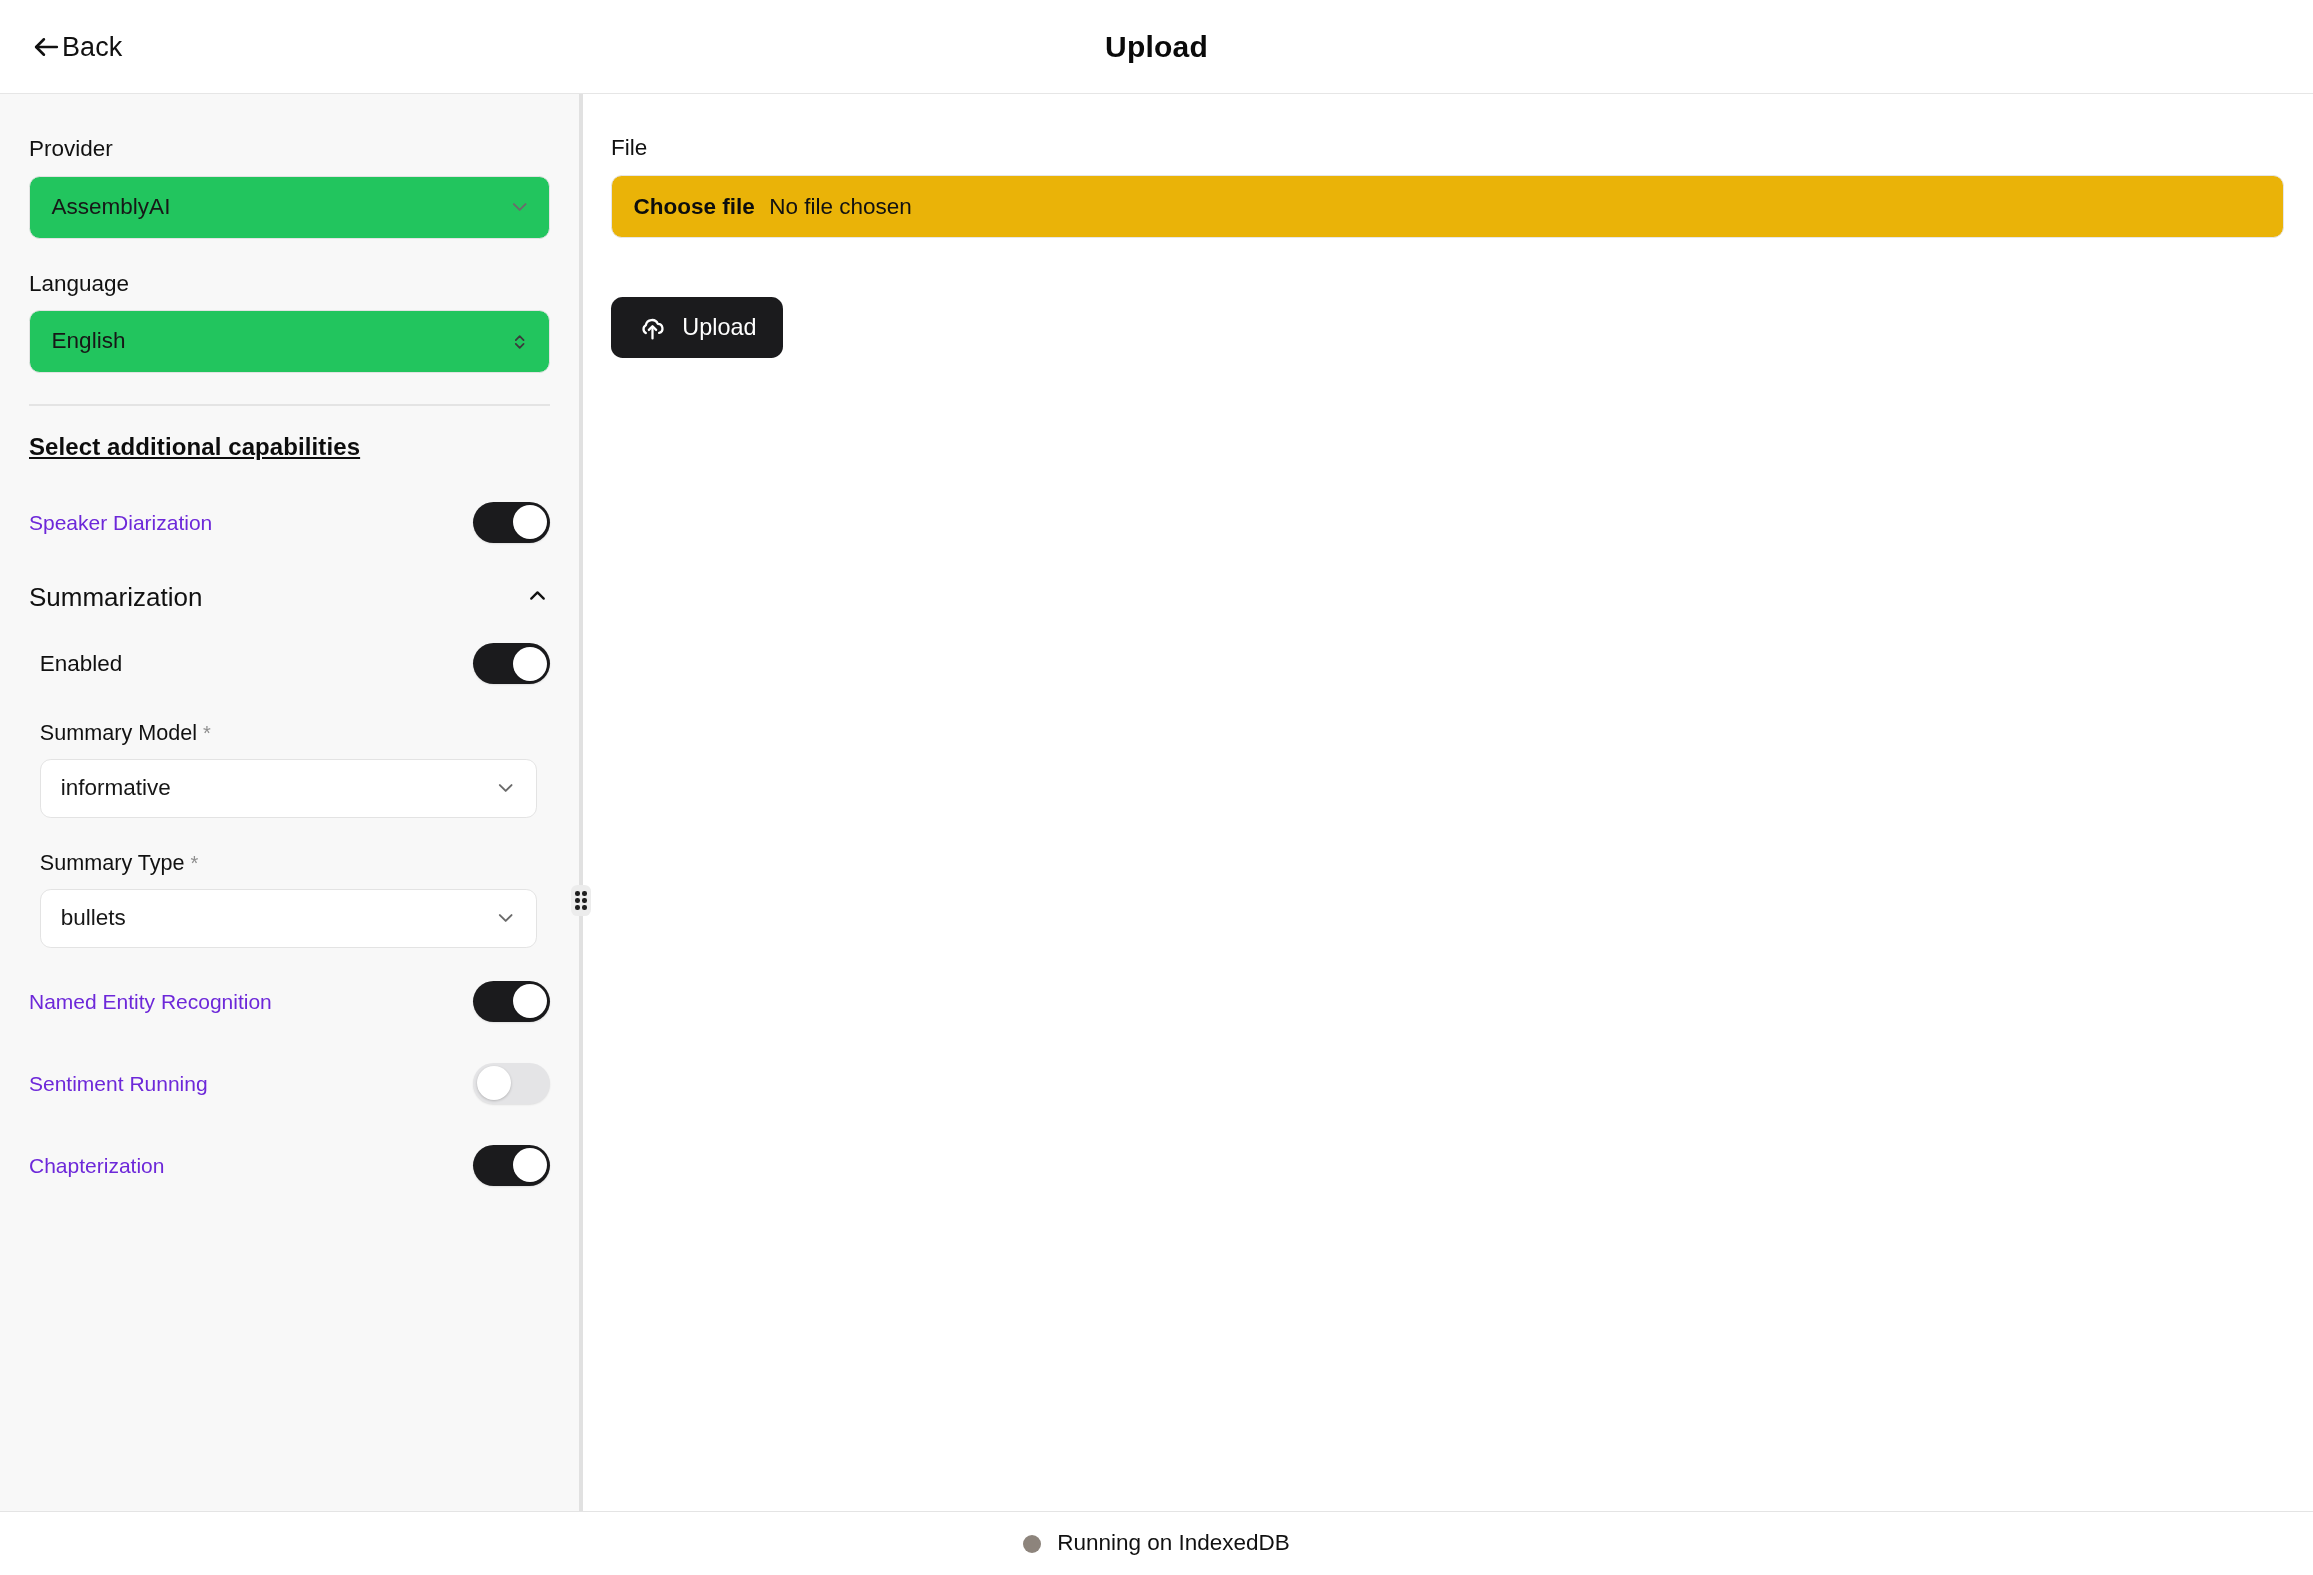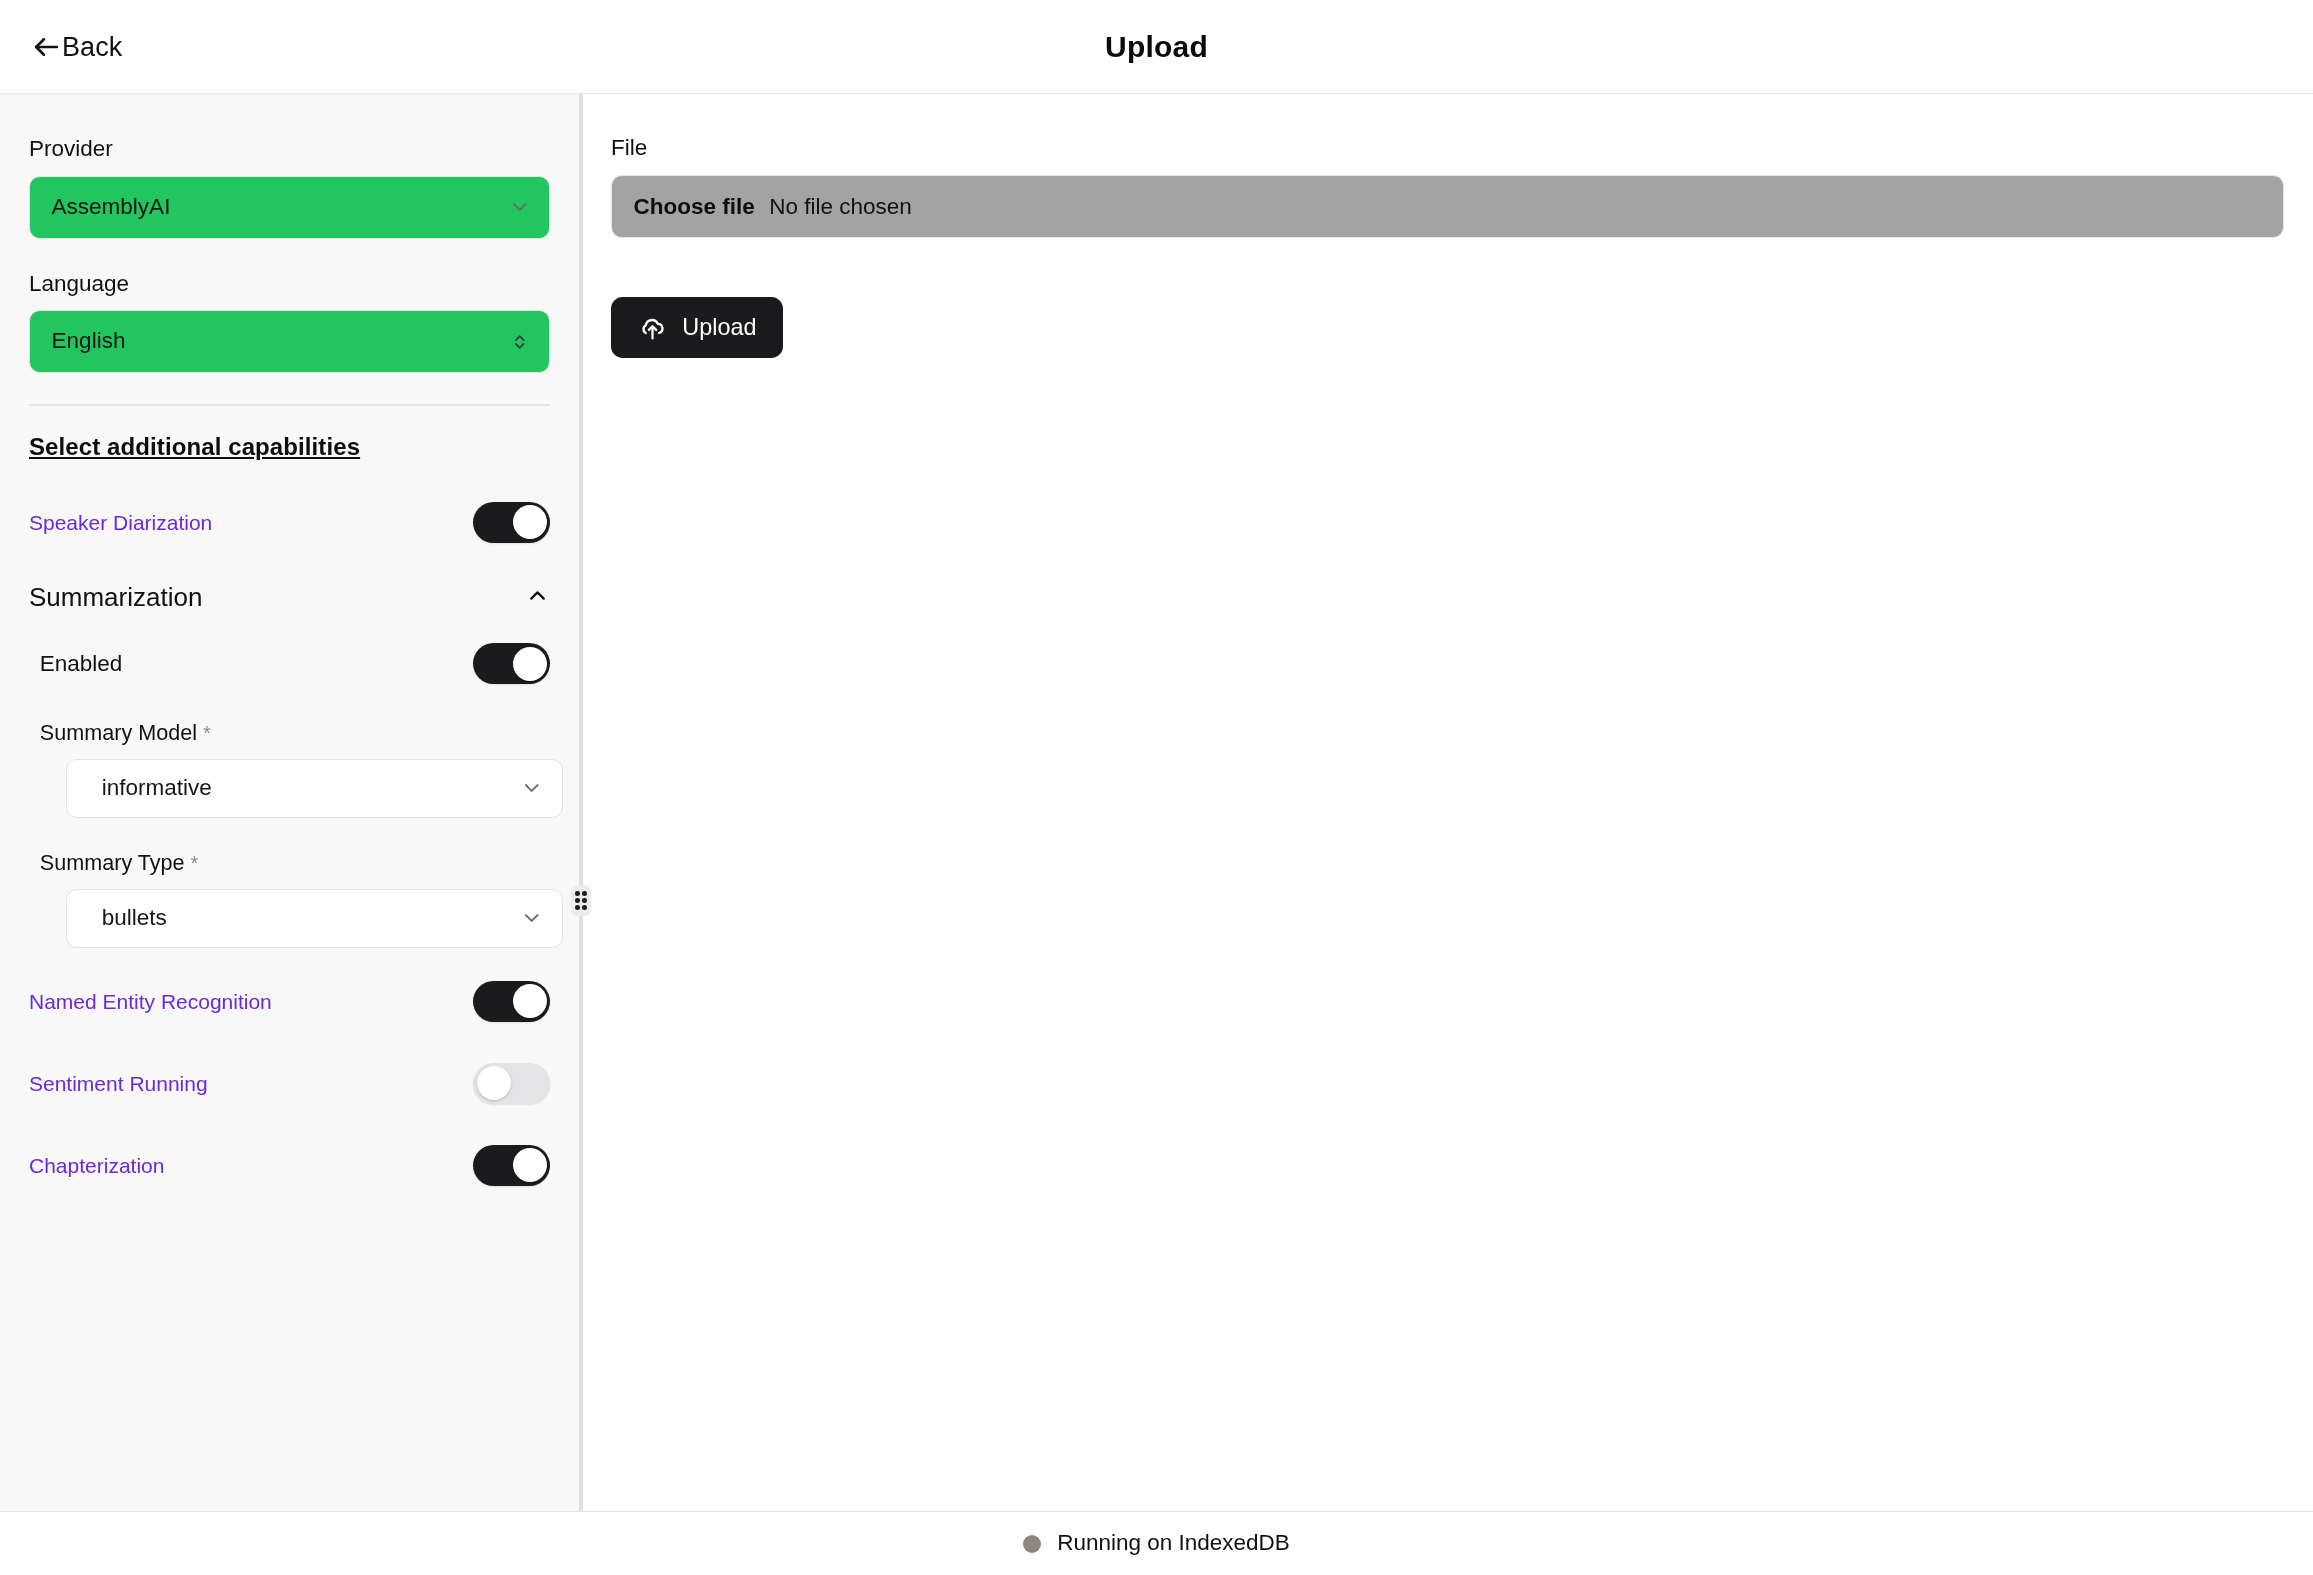--- a/index.html
+++ b/index.html
@@ -218,24 +218,23 @@
 
   .sub-select {
     position: relative;
     width: 497px;
     height: 59px;
     background: #ffffff;
     border: 1.8px solid #e3e3e3;
     border-radius: 10.8px;
     display: flex;
     align-items: center;
-    padding: 0 35px;
+    padding: 0 20px;
     cursor: pointer;
     margin-bottom: 32px;
-    margin-left: 26px;
   }
   .sub-select .select-value { font-size: 22.5px; }
 
   
   .resizer {
     position: absolute;
     top: 0;
     bottom: 0;
     left: 579px;
     width: 3.6px;
@@ -282,21 +281,21 @@
     color: #111111;
     margin-bottom: 14.4px;
     display: block;
   }
   .file-input {
     width: 100%;
     max-width: 1674px;
     height: 63px;
     border: 1.8px solid #e6e6e6;
     border-radius: 10.8px;
-    background: #a3a3a3;
+    background: #eab308;
     display: flex;
     align-items: center;
     padding: 0 21.6px;
     gap: 14.4px;
     cursor: pointer;
     margin-bottom: 59px;
   }
   .choose-file {
     font-size: 22.5px;
     font-weight: bold;

